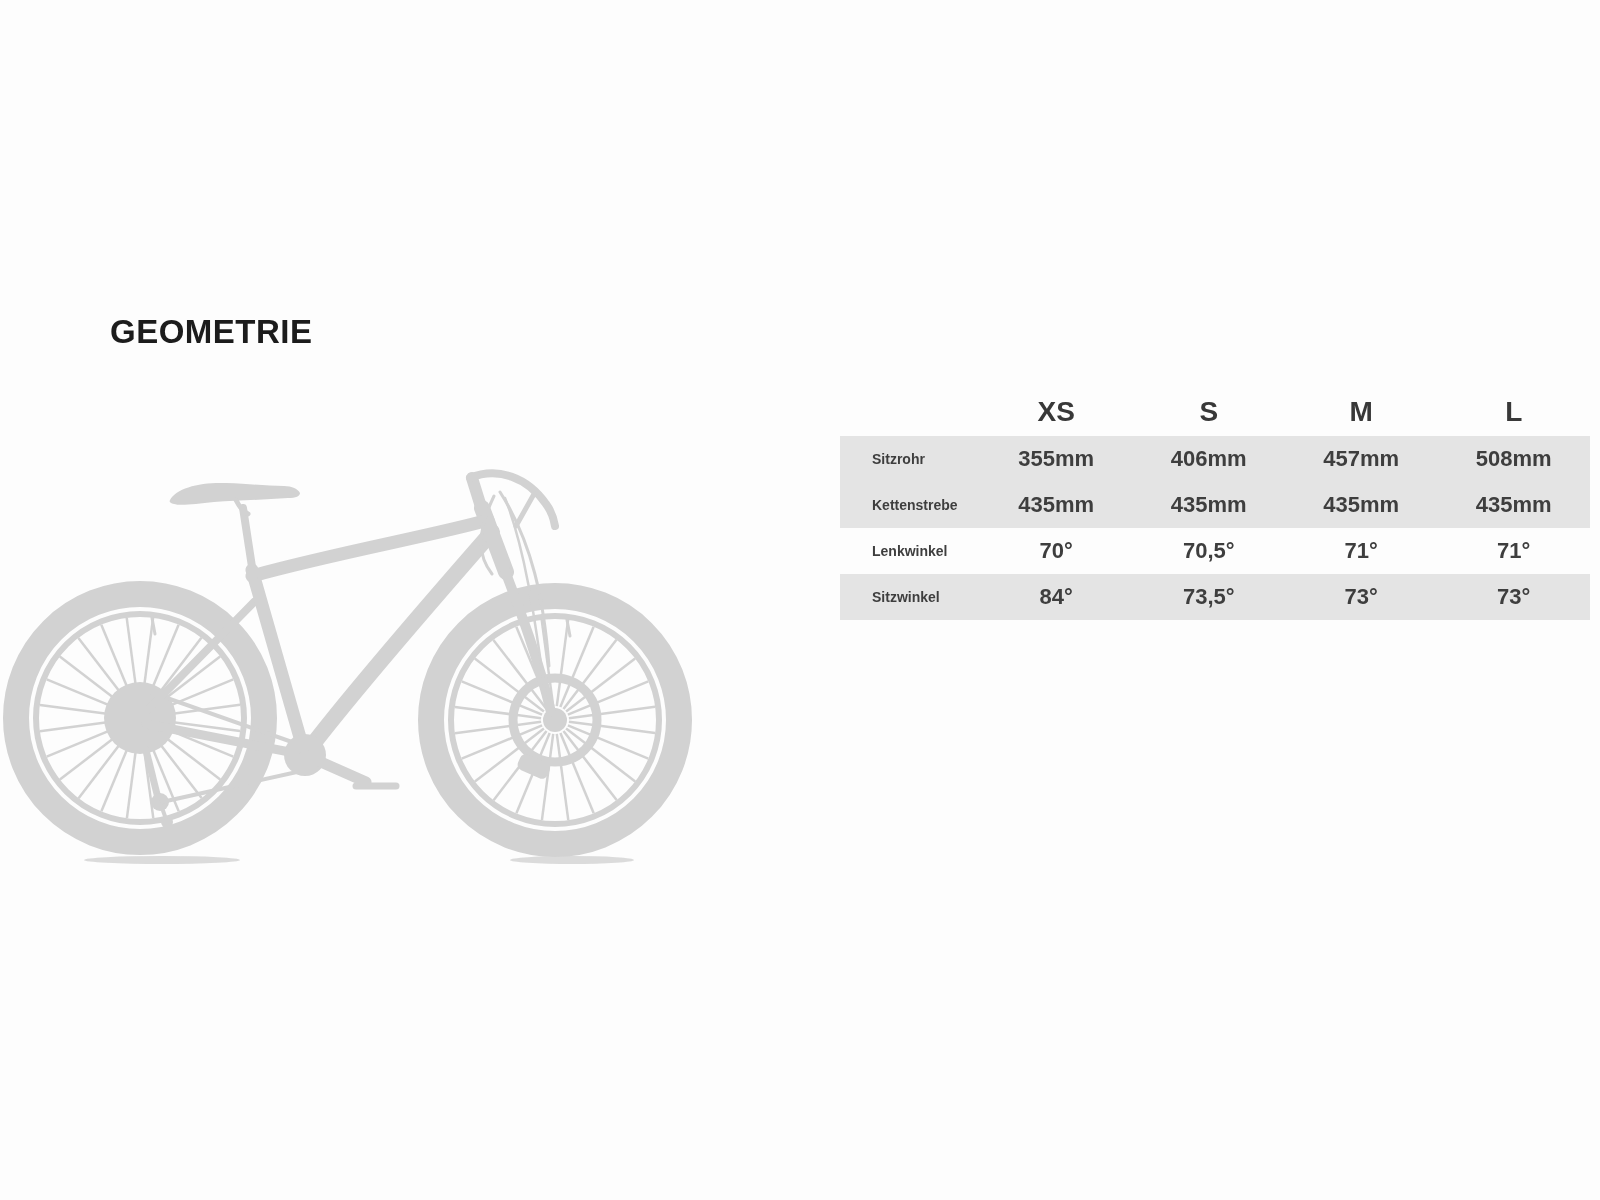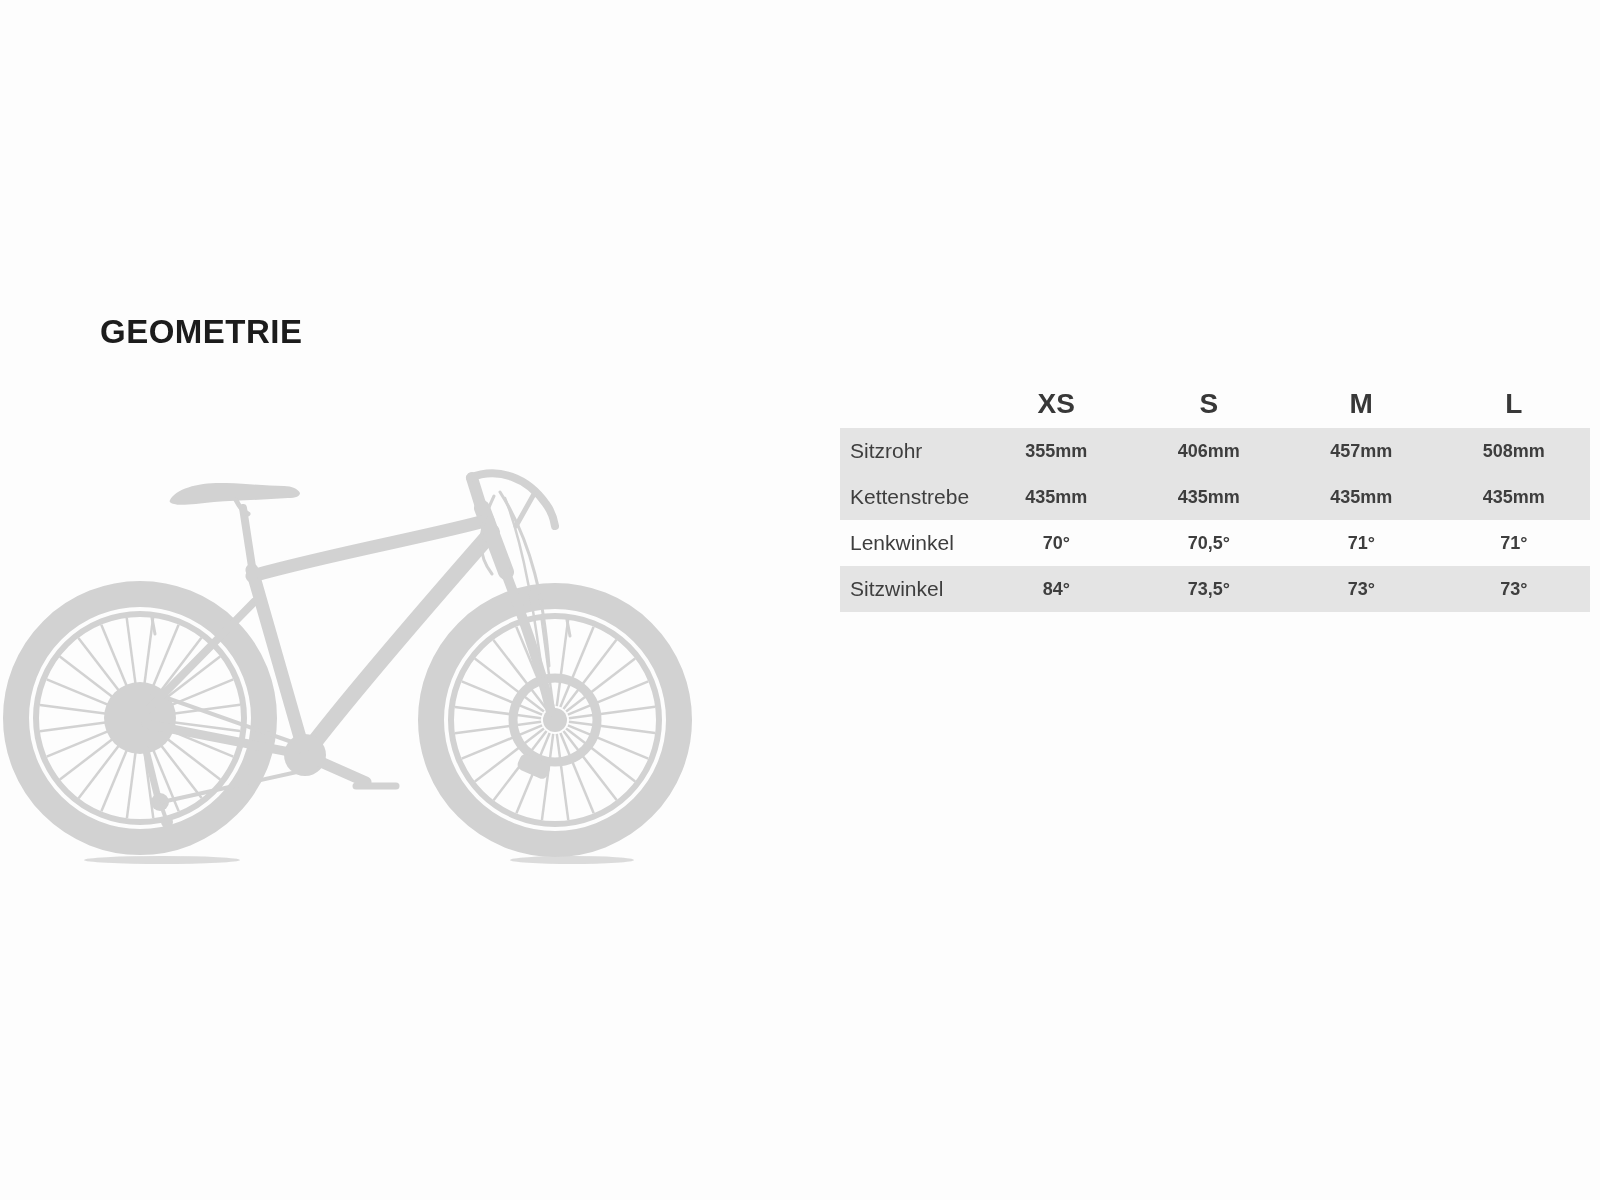--- a/index.html
+++ b/index.html
@@ -5,36 +5,36 @@
   html,body{margin:0;padding:0;background:#ffffff;}
   .screen{
     position:relative;
     width:1600px;height:1200px;
     background:#fdfdfd;
     font-family:"Liberation Sans","DejaVu Sans",sans-serif;
     overflow:hidden;
   }
   .page-title{
     position:absolute;
-    left:100px;top:314px;
+    left:110px;top:314px;
     font-size:33px;
     font-weight:700;
     letter-spacing:0.5px;
     color:#1c1c1c;
     line-height:1.1;
     white-space:nowrap;
   }
   .bike-wrap{
     position:absolute;
     left:0;top:450px;
     width:700px;height:420px;
   }
   .geo-table{
     position:absolute;
-    left:840px;top:380px;
+    left:840px;top:388px;
     width:750px;
     color:#3e3e3e;
   }
   .geo-header{
     display:flex;
     height:48px;
     align-items:center;
   }
   .geo-header .spacer{width:140px;}
   .geo-header .size-cell{
@@ -46,29 +46,29 @@
   }
   .geo-row{
     display:flex;
     height:46px;
     align-items:center;
   }
   .geo-row.shaded{background:#e4e4e4;}
   .geo-label{
     width:140px;
     box-sizing:border-box;
-    padding-left:10px;
-    font-size:21px;
-    font-weight:400;
+    padding-left:32px;
+    font-size:14px;
+    font-weight:700;
     white-space:nowrap;
   }
   .geo-value{
     flex:1;
     text-align:center;
-    font-size:18px;
+    font-size:22px;
     font-weight:700;
     white-space:nowrap;
   }
   svg .sil{stroke:#d2d2d2;fill:none;stroke-linecap:round;}
   svg .silfill{fill:#d2d2d2;stroke:none;}
   svg .spokes line{stroke:#d2d2d2;stroke-width:2.5;}
 </style>
 </head>
 <body>
 

